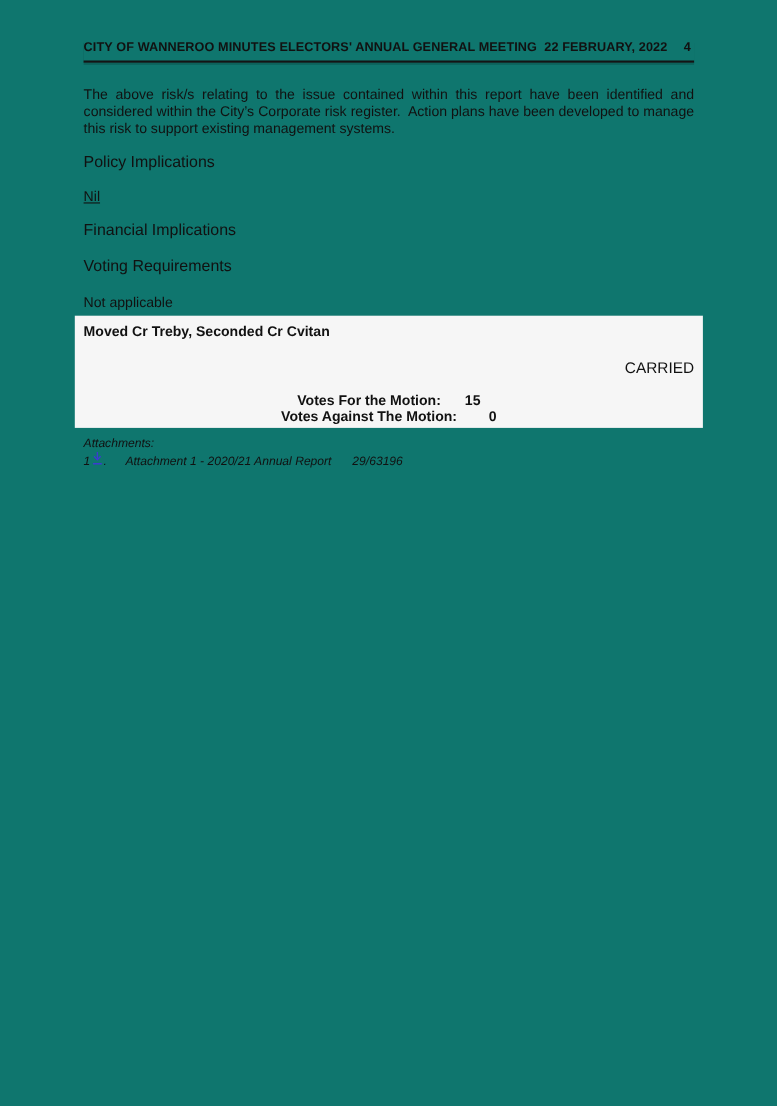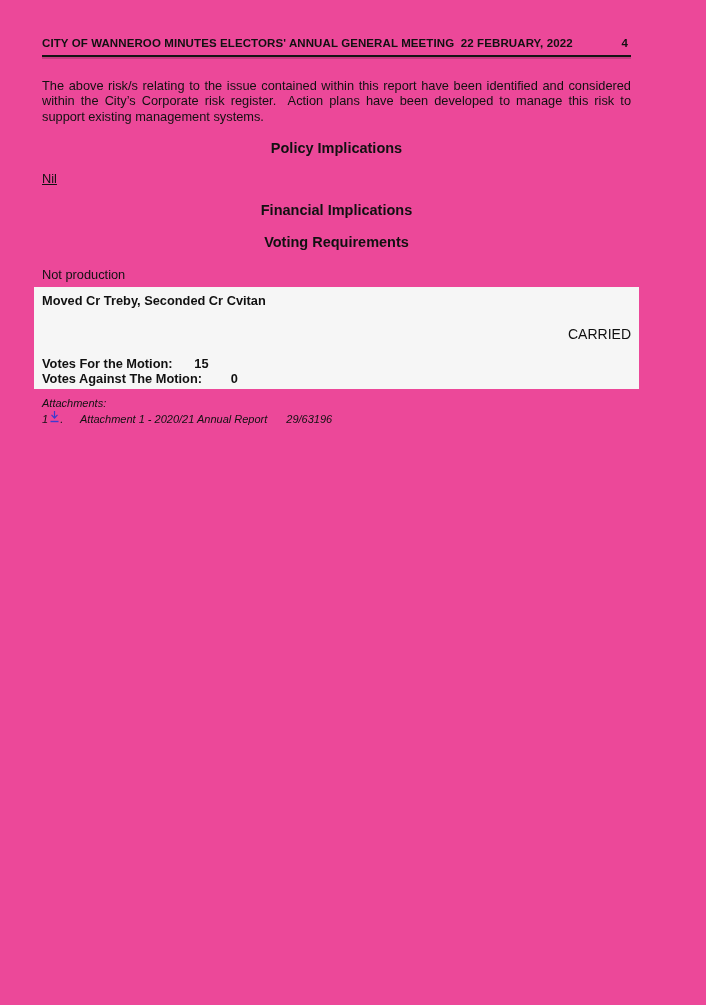--- a/index.html
+++ b/index.html
@@ -1,23 +1,23 @@
 <!DOCTYPE html>
 <html><head>
 <meta charset="utf-8">
 <style>
   html, body { margin: 0; padding: 0; background: #ffffff; }
   .page {
     width: 706px;
     height: 1005px;
     box-sizing: border-box;
-    background: #ec4899;
+    background: #0f766e;
     color: #111111;
     font-family: "Liberation Sans", "DejaVu Sans", sans-serif;
-    padding: 37px 75px 0 42px;
+    padding: 37px 75px 0 76px;
     overflow: hidden;
   }
 
   
   .doc-header {
     display: flex;
     justify-content: space-between;
     align-items: flex-end;
     font-weight: bold;
     font-size: 11.5px;
@@ -34,24 +34,23 @@
   .body-text {
     font-size: 12.8px;
     line-height: 15.4px;
     text-align: justify;
     margin: 0;
   }
   .p-intro { margin-top: 21px; }
 
   .section-heading {
     font-size: 14.5px;
-    font-weight: bold;
+    font-weight: normal;
     line-height: 17px;
     margin: 0;
-    text-align: center;
   }
   .h-policy    { margin-top: 16px; }
   .s-nil       { margin-top: 14px; text-decoration: underline; }
   .h-financial { margin-top: 15px; }
   .p-cost      { margin-top: 14px; }
   .h-voting    { margin-top: 15px; }
   .s-notapp    { margin-top: 16px; }
 
   
   .motion-box {
@@ -74,21 +73,21 @@
   }
   .motion-result {
     font-weight: normal;
     font-size: 14px;
     line-height: 16px;
     text-align: right;
     margin: 17px 0 0 0;
   }
   .vote-row {
     display: flex;
-    justify-content: flex-start;
+    justify-content: center;
     font-weight: bold;
     font-size: 12.8px;
     line-height: 15.5px;
   }
   .vote-row.first { margin-top: 14px; }
   .vote-value {
     min-width: 16px;
     text-align: right;
     margin-left: 20px;
     white-space: pre;
@@ -130,21 +129,21 @@
   </div>
 
   <p class="body-text p-intro">The above risk/s relating to the issue contained within this report have been identified and considered within the City’s Corporate risk register.&nbsp; Action plans have been developed to manage this risk to support existing management systems.</p>
 
   <h2 class="section-heading h-policy">Policy Implications</h2>
   <p class="body-text s-nil">Nil</p>
 
   <h2 class="section-heading h-financial">Financial Implications</h2>
 
   <h2 class="section-heading h-voting">Voting Requirements</h2>
-  <p class="body-text s-notapp">Not production</p>
+  <p class="body-text s-notapp">Not applicable</p>
 
   <div class="motion-box">
     <p class="motion-moved">Moved Cr Treby, Seconded Cr Cvitan</p>
     <p class="motion-result">CARRIED</p>
     <div class="vote-row first">
       <span>Votes For the Motion:</span>
       <span class="vote-value">15</span>
     </div>
     <div class="vote-row">
       <span>Votes Against The Motion:</span>

